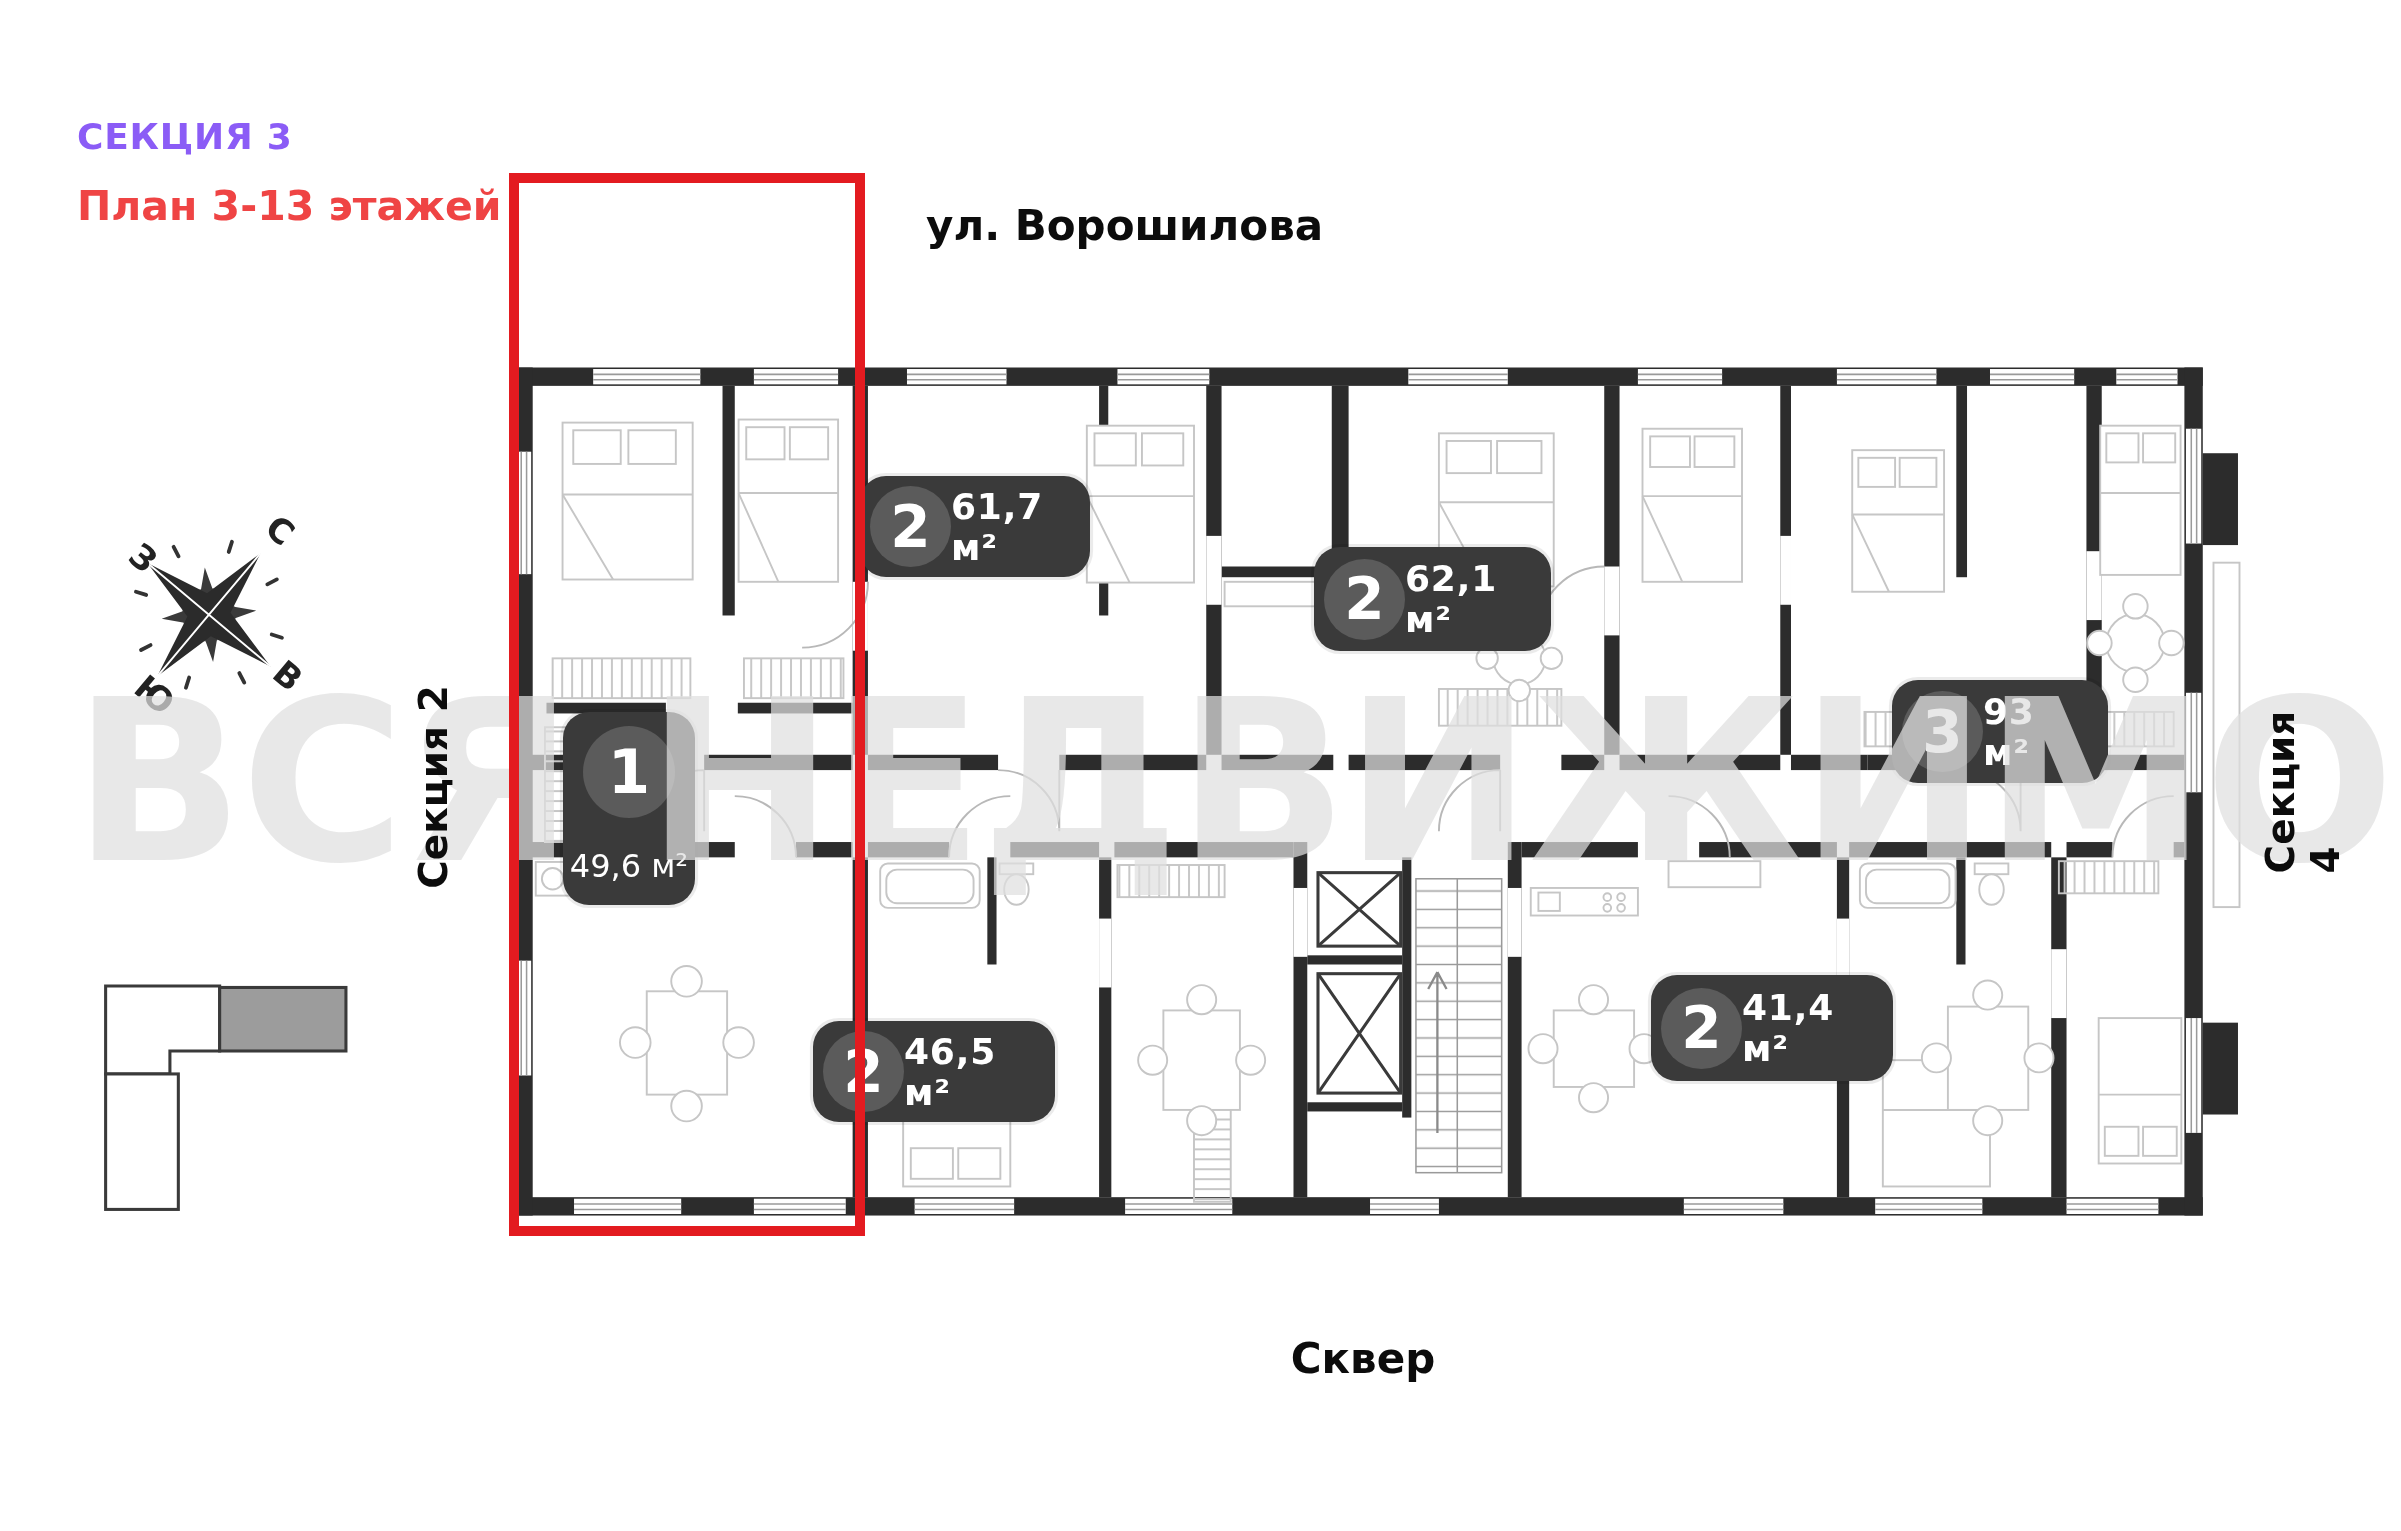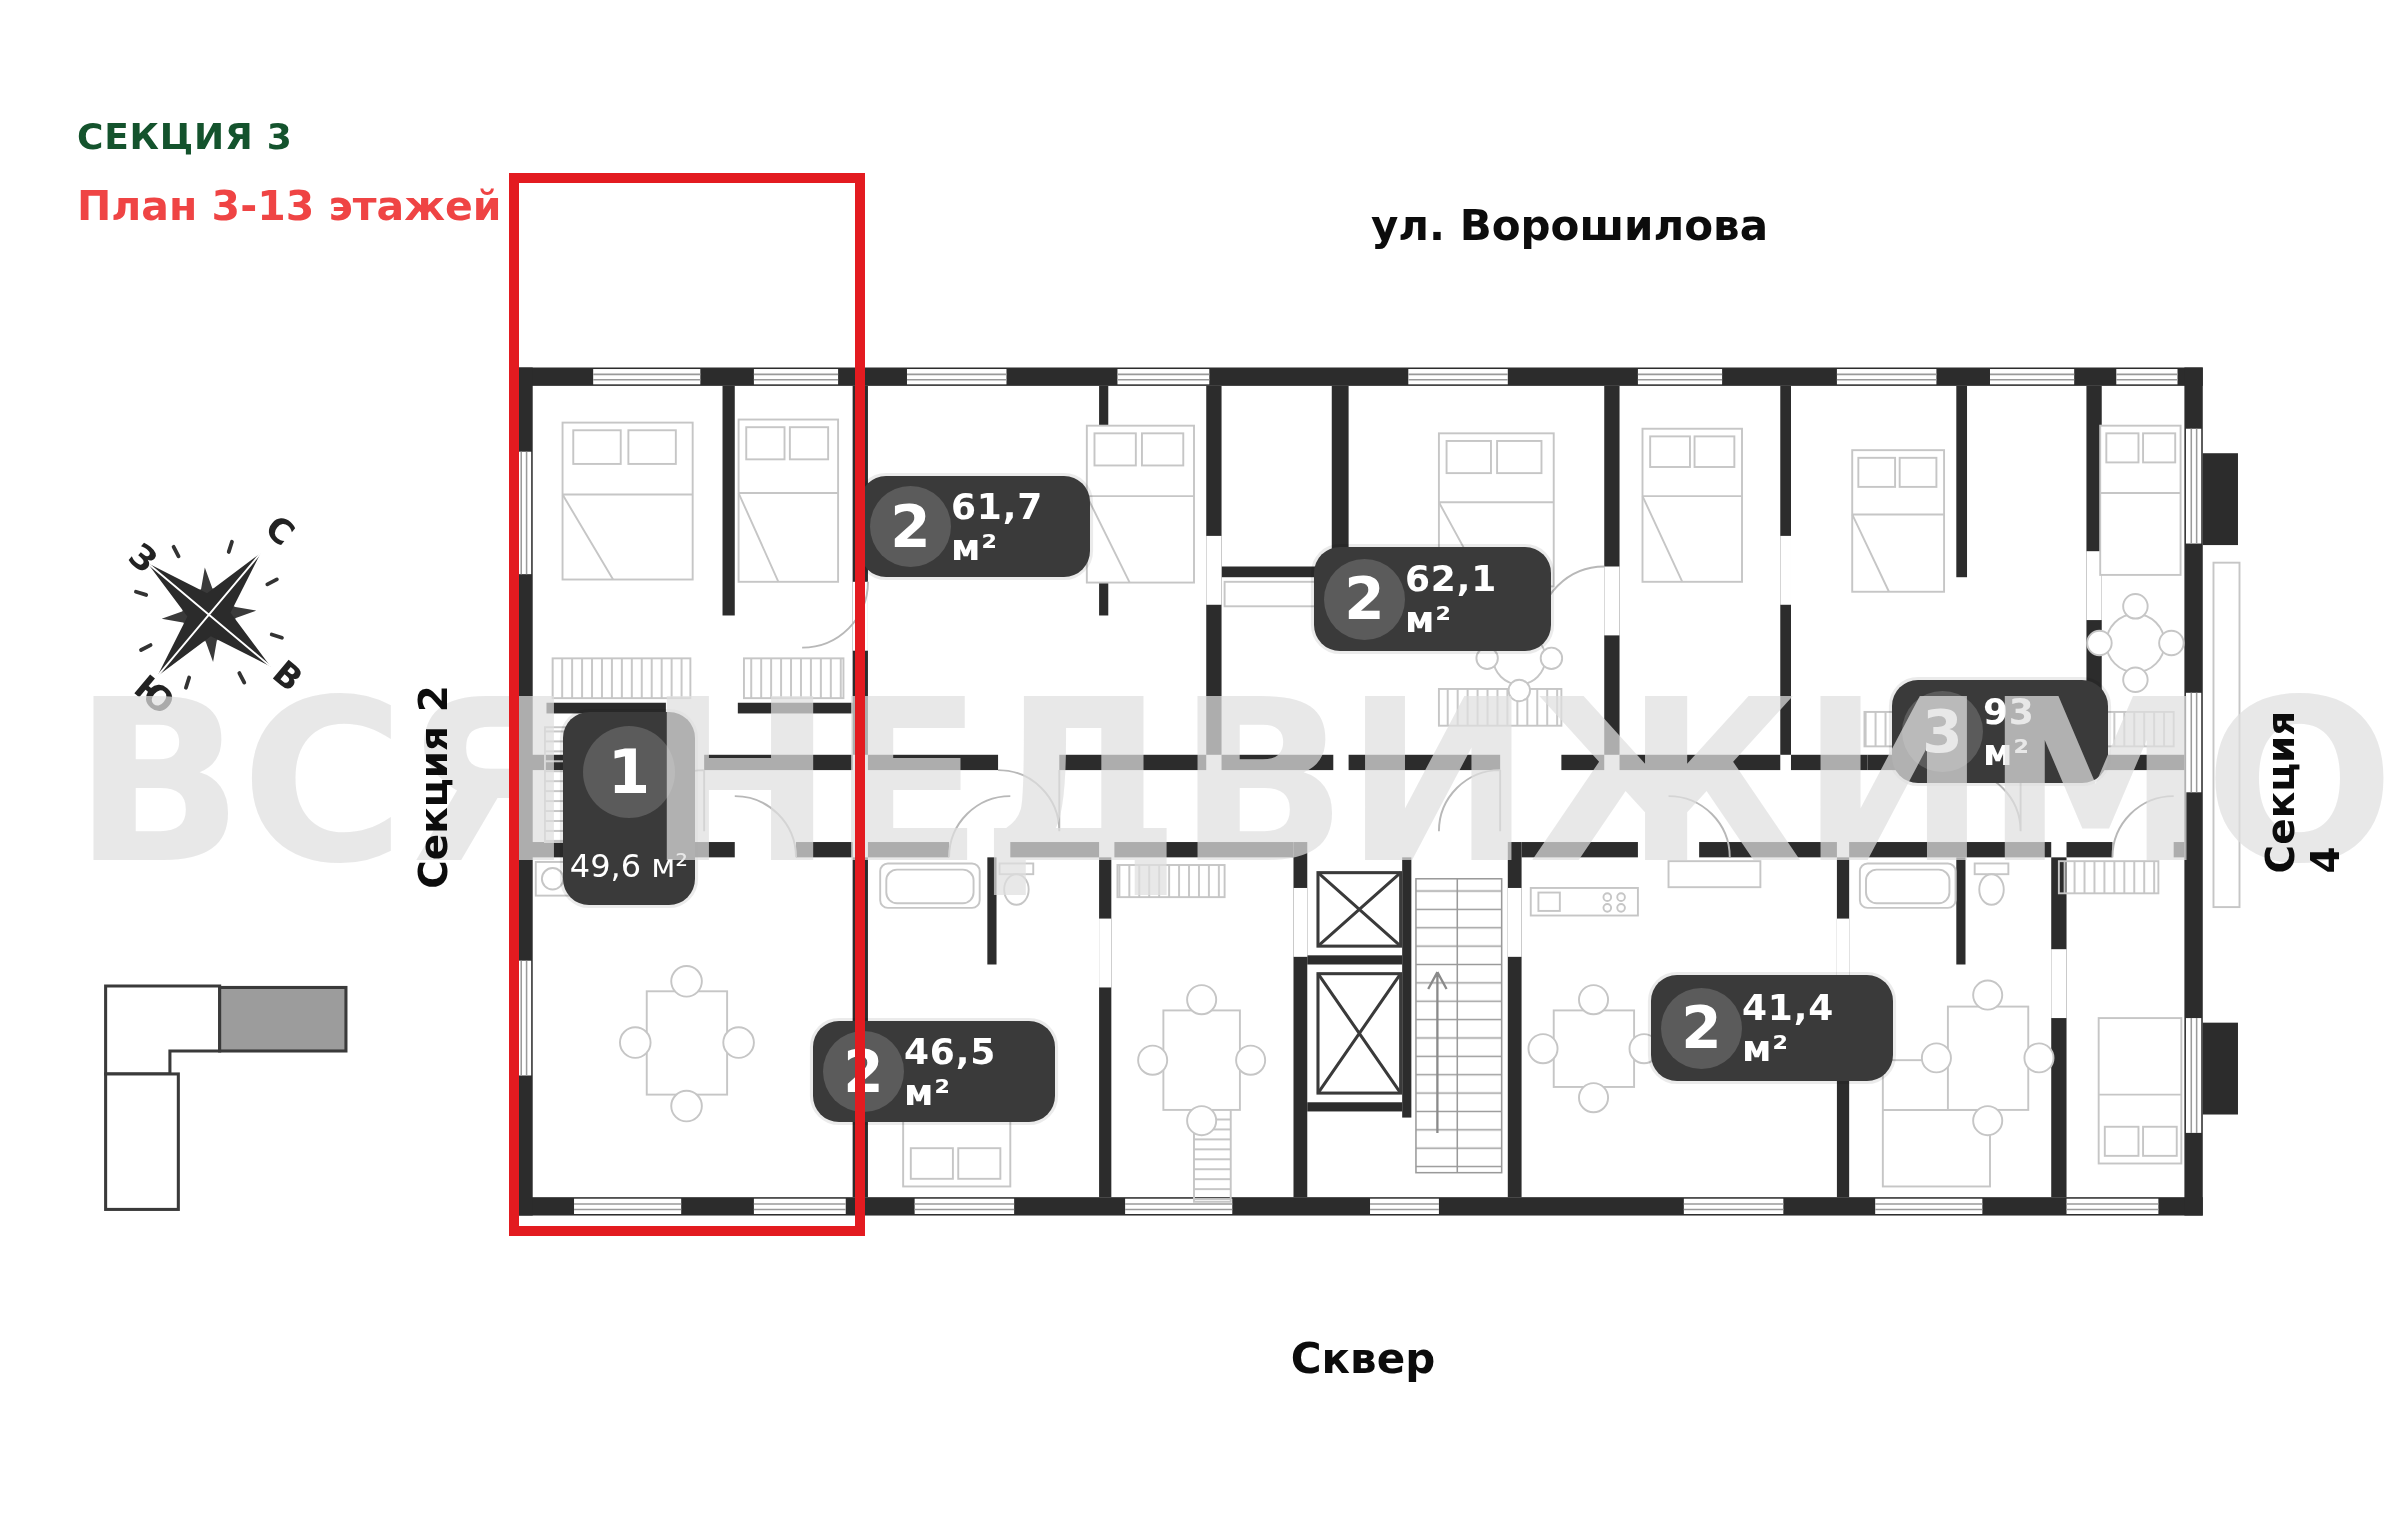--- a/index.html
+++ b/index.html
@@ -24,23 +24,23 @@
 
   
   #watermark{z-index:3;left:73px;top:668px;font-size:224px;line-height:230px;
              font-weight:bold;white-space:nowrap;color:rgba(223,223,223,0.72);
              letter-spacing:-3.1px;pointer-events:none}
   #red-box{z-index:4;left:509px;top:173px;width:356px;height:1063px;
            border:10px solid var(--highlight-red,#e31b20)}
 
   
   .lbl{z-index:5;font-weight:bold}
-  #section-title{left:77px;top:116px;font-size:36px;color:#14532d;letter-spacing:0.8px}
+  #section-title{left:77px;top:116px;font-size:36px;color:#8b5cf6;letter-spacing:0.8px}
   #plan-subtitle{left:77px;top:182px;font-size:41px;color:#ef4444}
-  #street-label{left:926px;top:201px;width:842px;text-align:right;font-size:42px;color:#0c0c0c}
+  #street-label{left:926px;top:201px;width:842px;text-align:left;font-size:42px;color:#0c0c0c}
   #square-label{left:1072px;top:1334px;width:582px;text-align:center;font-size:42px;color:#0c0c0c}
   .side-label{font-size:39px;color:#0c0c0c;transform:translate(-50%,-50%) rotate(-90deg)}
   #section2-label{left:433px;top:787px}
   #section4-label{left:2303px;top:792px}
 </style>
 </head>
 <body>
 
 <svg id="plan-svg" width="2401" height="1531" viewBox="0 0 3137 2000">
   <defs>

